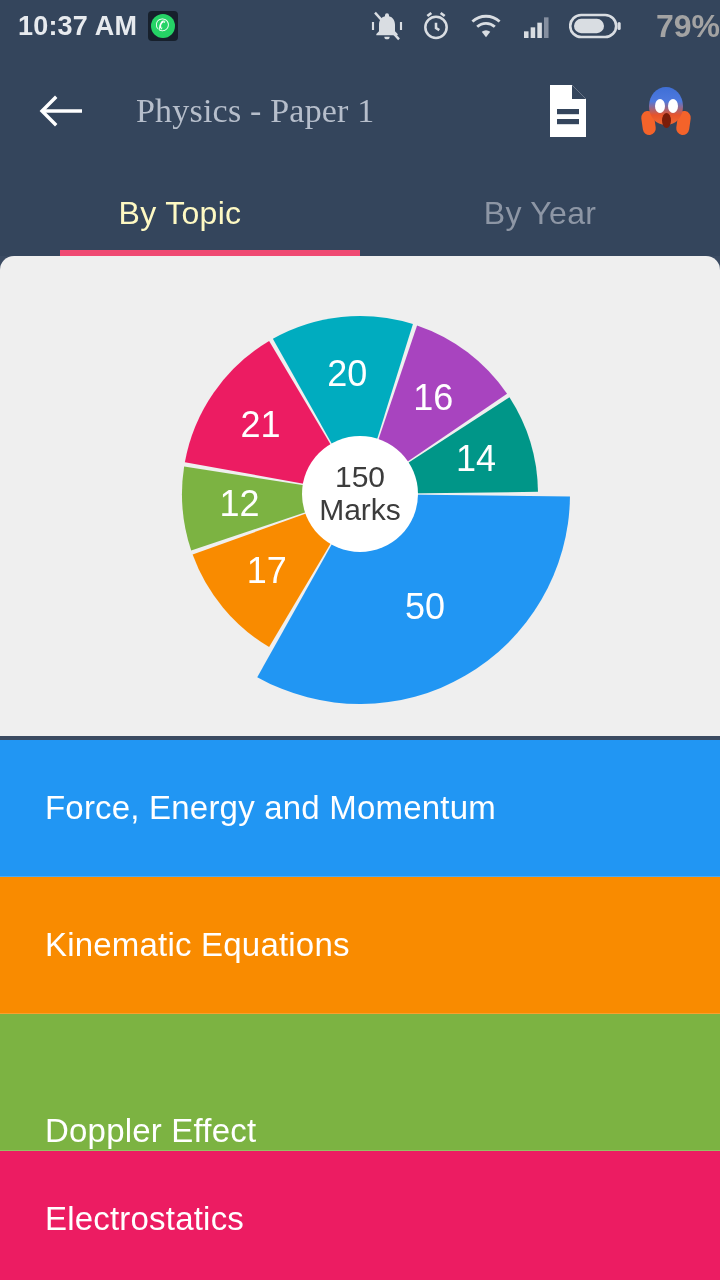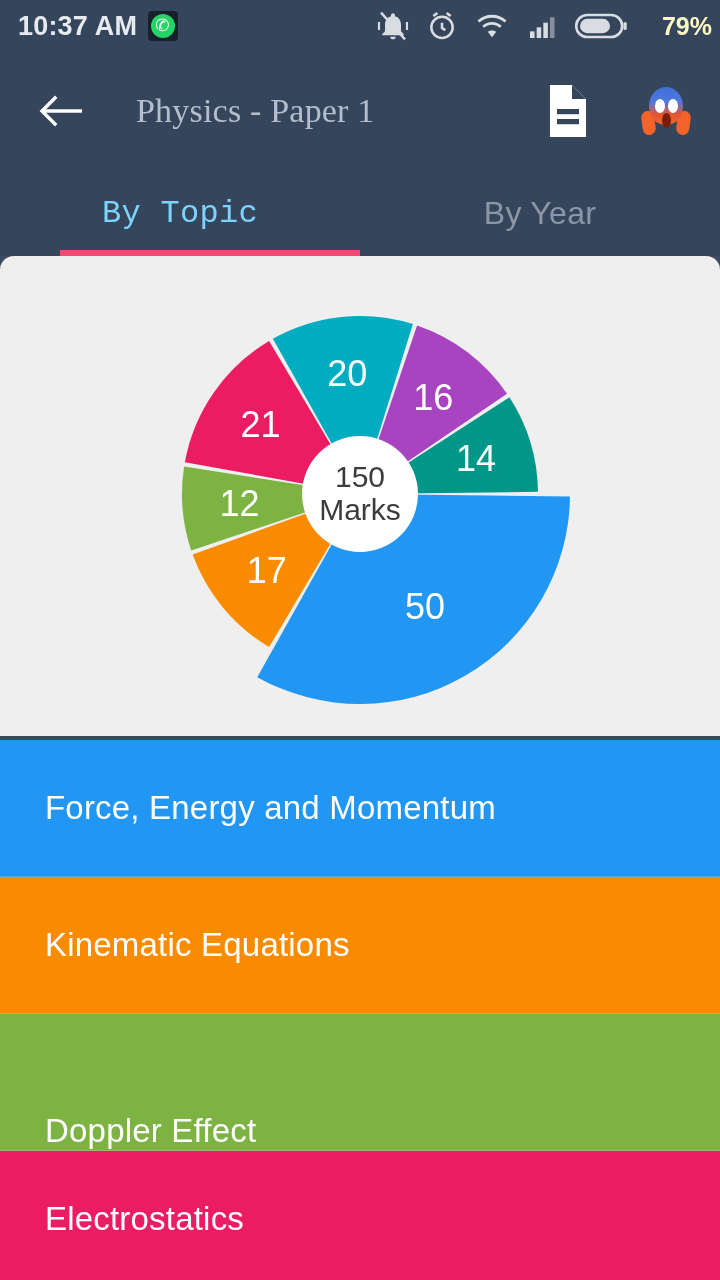--- a/index.html
+++ b/index.html
@@ -8,37 +8,37 @@
     font-family:"Liberation Sans", sans-serif;
     background:#3A4A61;
     overflow:hidden;
   }
   #app { position:relative; width:720px; height:1280px; }
 
   
   .statusbar{
     position:absolute; top:0; left:0; width:720px; height:52px;
     background:#34455C; display:flex; align-items:center;
-    padding:0 8px 0 18px;
+    padding:0 0 0 18px;
   }
   .sb-time{ color:#E7EAEE; font-size:27px; font-weight:bold; letter-spacing:.2px; }
   .sb-wa{ width:30px; height:30px; margin-left:11px; position:relative; }
   .sb-wa .wa-sq{
     position:absolute; inset:0; background:#17202C; border-radius:4px;
   }
   .sb-wa .wa-c{
     position:absolute; left:3px; top:3px; width:24px; height:24px;
     background:#25D366; border-radius:50%;
   }
   .sb-wa .wa-g{
     position:absolute; left:7px; top:6px; font-size:17px; color:#fff; line-height:1;
   }
   .sb-right{ margin-left:auto; display:flex; align-items:center; gap:17px; }
   .sb-ic{ opacity:.92; display:block; }
-  .sb-batt{ color:#fef9c3; font-size:25px; font-weight:bold; margin-left:18px; }
+  .sb-batt{ color:#a3a3a3; font-size:32px; font-weight:bold; margin-left:18px; }
 
   
   .appbar{
     position:absolute; top:52px; left:0; width:720px; height:118px;
     background:#34455C; display:flex; align-items:center; padding:0 26px 0 34px;font-family:Liberation Serif, serif;
   }
   .back-btn{ width:56px; height:56px; display:flex; align-items:center; justify-content:center; }
   .bar-title{
     color:#B6BECB; font-size:34px; font-weight:400; margin-left:46px;
     white-space:nowrap; letter-spacing:.2px;
@@ -69,21 +69,21 @@
 
   
   .tabs{
     position:absolute; top:170px; left:0; width:720px; height:86px;
     background:#34455C; display:flex;
   }
   .tab{
     flex:1; display:flex; align-items:center; justify-content:center;
     font-size:32px; letter-spacing:.3px;
   }
-  .tab.active{ color:#7dd3fc;font-family:Liberation Mono, monospace; }
+  .tab.active{ color:#fef9c3; }
   .tab.inactive{ color:#8D96A5;text-align:center; }
   .tab-indicator{
     position:absolute; left:60px; bottom:0; width:300px; height:6px; background:#EF4A72;
   }
 
   
   .chart-card{
     position:absolute; top:256px; left:0; width:720px; height:480px;
     background:#EFEFEF; border-radius:14px 14px 0 0;
     overflow:hidden;

